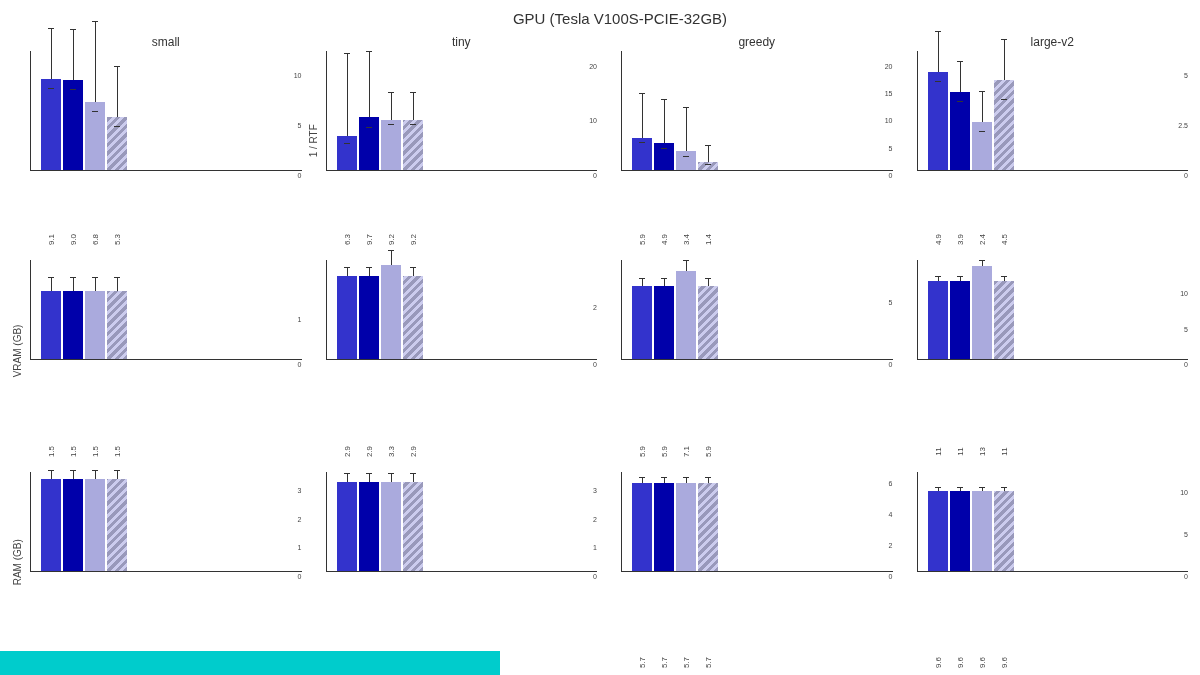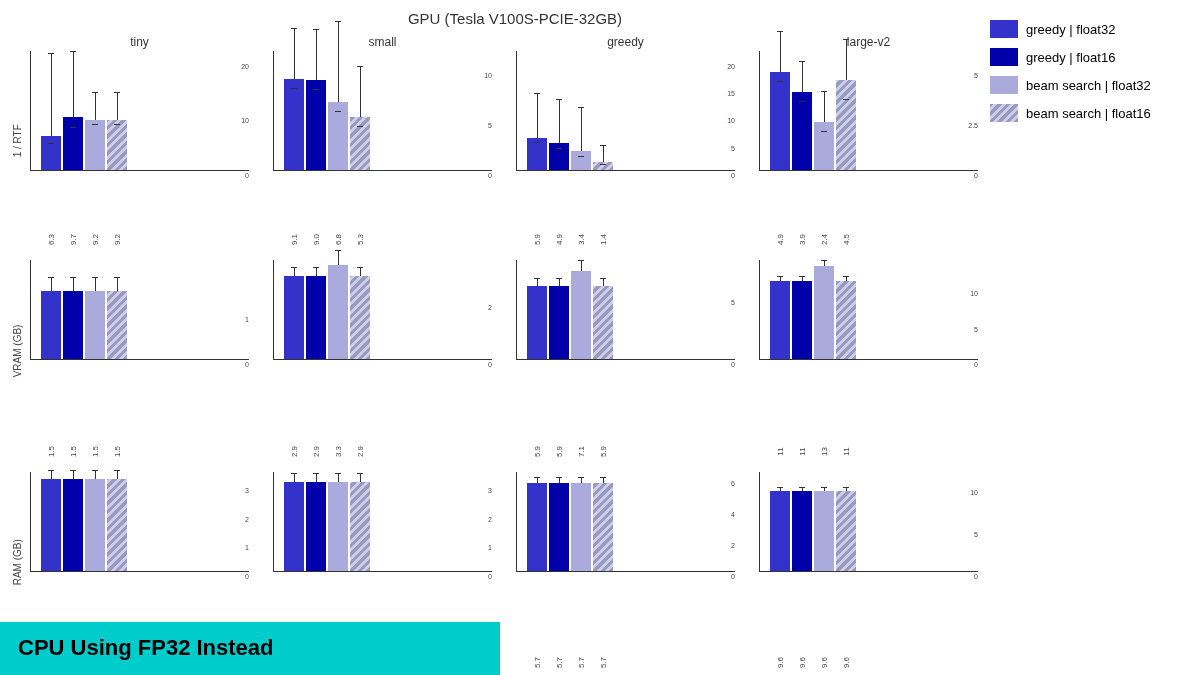--- a/index.html
+++ b/index.html
@@ -185,20 +185,61 @@
   </style>
 </head>
 <body>
 
 <div class="main-container">
   <div class="chart-area">
     <div class="chart-title">GPU (Tesla V100S-PCIE-32GB)</div>
     <div id="grid-container" class="grid-container">
 
     <div class="chart-cell">
+          <div class="col-title">small</div>
+          <div class="chart-inner">
+            <div class="y-axis-label"></div>
+            <div class="chart-plot" style="height: 120px;">
+              <div class="y-tick" style="bottom: -5px;">0</div>
+              <div class="y-tick" style="bottom: 45px;">5</div>
+              <div class="y-tick" style="bottom: 95px;">10</div>
+              <div class="bar" style="position: absolute; bottom: 0px; left: 10px; width: 20px; height: 91px;">
+                <div class="bar-fill greedy-f32" style="width: 100%; height: 100%;"></div>
+                <div style="position: absolute; width: 1px; background: rgb(51, 51, 51); left: 10px; bottom: 91px; height: 50px;"></div>
+                <div style="position: absolute; height: 1px; background: rgb(51, 51, 51); width: 6px; left: 7px; bottom: 141px;"></div>
+                <div style="position: absolute; height: 1px; background: rgb(51, 51, 51); width: 6px; left: 7px; bottom: 81px;"></div>
+              </div>
+              <div class="bar" style="position: absolute; bottom: 0px; left: 32px; width: 20px; height: 90px;">
+                <div class="bar-fill greedy-f16" style="width: 100%; height: 100%;"></div>
+                <div style="position: absolute; width: 1px; background: rgb(51, 51, 51); left: 10px; bottom: 90px; height: 50px;"></div>
+                <div style="position: absolute; height: 1px; background: rgb(51, 51, 51); width: 6px; left: 7px; bottom: 140px;"></div>
+                <div style="position: absolute; height: 1px; background: rgb(51, 51, 51); width: 6px; left: 7px; bottom: 80px;"></div>
+              </div>
+              <div class="bar" style="position: absolute; bottom: 0px; left: 54px; width: 20px; height: 68px;">
+                <div class="bar-fill beam-f32" style="width: 100%; height: 100%;"></div>
+                <div style="position: absolute; width: 1px; background: rgb(51, 51, 51); left: 10px; bottom: 68px; height: 80px;"></div>
+                <div style="position: absolute; height: 1px; background: rgb(51, 51, 51); width: 6px; left: 7px; bottom: 148px;"></div>
+                <div style="position: absolute; height: 1px; background: rgb(51, 51, 51); width: 6px; left: 7px; bottom: 58px;"></div>
+              </div>
+              <div class="bar" style="position: absolute; bottom: 0px; left: 76px; width: 20px; height: 53px;">
+                <div class="bar-fill beam-f16" style="width: 100%; height: 100%;"></div>
+                <div style="position: absolute; width: 1px; background: rgb(51, 51, 51); left: 10px; bottom: 53px; height: 50px;"></div>
+                <div style="position: absolute; height: 1px; background: rgb(51, 51, 51); width: 6px; left: 7px; bottom: 103px;"></div>
+                <div style="position: absolute; height: 1px; background: rgb(51, 51, 51); width: 6px; left: 7px; bottom: 43px;"></div>
+              </div>
+            </div>
+          </div>
+          <div class="x-labels" style="padding-left: 18px; display: flex; justify-content: flex-start; gap: 0px;">
+            <div class="x-label" style="font-size: 8px; color: rgb(68, 68, 68); width: 22px; text-align: center; margin-left: 10px;">9.1</div>
+            <div class="x-label" style="font-size: 8px; color: rgb(68, 68, 68); width: 22px; text-align: center; margin-left: 0px;">9.0</div>
+            <div class="x-label" style="font-size: 8px; color: rgb(68, 68, 68); width: 22px; text-align: center; margin-left: 0px;">6.8</div>
+            <div class="x-label" style="font-size: 8px; color: rgb(68, 68, 68); width: 22px; text-align: center; margin-left: 0px;">5.3</div>
+          </div>
+        </div>
+        <div class="chart-cell">
           <div class="col-title">tiny</div>
           <div class="chart-inner">
             <div class="y-axis-label">1 / RTF</div>
             <div class="chart-plot" style="height: 120px;">
               <div class="y-tick" style="bottom: -5px;">0</div>
               <div class="y-tick" style="bottom: 49.5455px;">10</div>
               <div class="y-tick" style="bottom: 104.091px;">20</div>
               <div class="bar" style="position: absolute; bottom: 0px; left: 10px; width: 20px; height: 34.3636px;">
                 <div class="bar-fill greedy-f32" style="width: 100%; height: 100%;"></div>
                 <div style="position: absolute; width: 1px; background: rgb(51, 51, 51); left: 10px; bottom: 34.3636px; height: 81.8182px;"></div>
@@ -223,61 +264,20 @@
                 <div style="position: absolute; height: 1px; background: rgb(51, 51, 51); width: 6px; left: 7px; bottom: 77.4545px;"></div>
                 <div style="position: absolute; height: 1px; background: rgb(51, 51, 51); width: 6px; left: 7px; bottom: 44.7273px;"></div>
               </div>
             </div>
           </div>
           <div class="x-labels" style="padding-left: 18px; display: flex; justify-content: flex-start; gap: 0px;">
             <div class="x-label" style="font-size: 8px; color: rgb(68, 68, 68); width: 22px; text-align: center; margin-left: 10px;">6.3</div>
             <div class="x-label" style="font-size: 8px; color: rgb(68, 68, 68); width: 22px; text-align: center; margin-left: 0px;">9.7</div>
             <div class="x-label" style="font-size: 8px; color: rgb(68, 68, 68); width: 22px; text-align: center; margin-left: 0px;">9.2</div>
             <div class="x-label" style="font-size: 8px; color: rgb(68, 68, 68); width: 22px; text-align: center; margin-left: 0px;">9.2</div>
-          </div>
-        </div>
-        <div class="chart-cell">
-          <div class="col-title">small</div>
-          <div class="chart-inner">
-            <div class="y-axis-label"></div>
-            <div class="chart-plot" style="height: 120px;">
-              <div class="y-tick" style="bottom: -5px;">0</div>
-              <div class="y-tick" style="bottom: 45px;">5</div>
-              <div class="y-tick" style="bottom: 95px;">10</div>
-              <div class="bar" style="position: absolute; bottom: 0px; left: 10px; width: 20px; height: 91px;">
-                <div class="bar-fill greedy-f32" style="width: 100%; height: 100%;"></div>
-                <div style="position: absolute; width: 1px; background: rgb(51, 51, 51); left: 10px; bottom: 91px; height: 50px;"></div>
-                <div style="position: absolute; height: 1px; background: rgb(51, 51, 51); width: 6px; left: 7px; bottom: 141px;"></div>
-                <div style="position: absolute; height: 1px; background: rgb(51, 51, 51); width: 6px; left: 7px; bottom: 81px;"></div>
-              </div>
-              <div class="bar" style="position: absolute; bottom: 0px; left: 32px; width: 20px; height: 90px;">
-                <div class="bar-fill greedy-f16" style="width: 100%; height: 100%;"></div>
-                <div style="position: absolute; width: 1px; background: rgb(51, 51, 51); left: 10px; bottom: 90px; height: 50px;"></div>
-                <div style="position: absolute; height: 1px; background: rgb(51, 51, 51); width: 6px; left: 7px; bottom: 140px;"></div>
-                <div style="position: absolute; height: 1px; background: rgb(51, 51, 51); width: 6px; left: 7px; bottom: 80px;"></div>
-              </div>
-              <div class="bar" style="position: absolute; bottom: 0px; left: 54px; width: 20px; height: 68px;">
-                <div class="bar-fill beam-f32" style="width: 100%; height: 100%;"></div>
-                <div style="position: absolute; width: 1px; background: rgb(51, 51, 51); left: 10px; bottom: 68px; height: 80px;"></div>
-                <div style="position: absolute; height: 1px; background: rgb(51, 51, 51); width: 6px; left: 7px; bottom: 148px;"></div>
-                <div style="position: absolute; height: 1px; background: rgb(51, 51, 51); width: 6px; left: 7px; bottom: 58px;"></div>
-              </div>
-              <div class="bar" style="position: absolute; bottom: 0px; left: 76px; width: 20px; height: 53px;">
-                <div class="bar-fill beam-f16" style="width: 100%; height: 100%;"></div>
-                <div style="position: absolute; width: 1px; background: rgb(51, 51, 51); left: 10px; bottom: 53px; height: 50px;"></div>
-                <div style="position: absolute; height: 1px; background: rgb(51, 51, 51); width: 6px; left: 7px; bottom: 103px;"></div>
-                <div style="position: absolute; height: 1px; background: rgb(51, 51, 51); width: 6px; left: 7px; bottom: 43px;"></div>
-              </div>
-            </div>
-          </div>
-          <div class="x-labels" style="padding-left: 18px; display: flex; justify-content: flex-start; gap: 0px;">
-            <div class="x-label" style="font-size: 8px; color: rgb(68, 68, 68); width: 22px; text-align: center; margin-left: 10px;">9.1</div>
-            <div class="x-label" style="font-size: 8px; color: rgb(68, 68, 68); width: 22px; text-align: center; margin-left: 0px;">9.0</div>
-            <div class="x-label" style="font-size: 8px; color: rgb(68, 68, 68); width: 22px; text-align: center; margin-left: 0px;">6.8</div>
-            <div class="x-label" style="font-size: 8px; color: rgb(68, 68, 68); width: 22px; text-align: center; margin-left: 0px;">5.3</div>
           </div>
         </div>
         <div class="chart-cell">
           <div class="col-title">greedy</div>
           <div class="chart-inner">
             <div class="y-axis-label"></div>
             <div class="chart-plot" style="height: 120px;">
               <div class="y-tick" style="bottom: -5px;">0</div>
               <div class="y-tick" style="bottom: 22.2727px;">5</div>
               <div class="y-tick" style="bottom: 49.5455px;">10</div>
@@ -648,37 +648,16 @@
           </div>
           <div class="x-labels" style="padding-left: 18px; display: flex; justify-content: flex-start; gap: 0px;">
             <div class="x-label" style="font-size: 8px; color: rgb(68, 68, 68); width: 22px; text-align: center; margin-left: 10px;">9.6</div>
             <div class="x-label" style="font-size: 8px; color: rgb(68, 68, 68); width: 22px; text-align: center; margin-left: 0px;">9.6</div>
             <div class="x-label" style="font-size: 8px; color: rgb(68, 68, 68); width: 22px; text-align: center; margin-left: 0px;">9.6</div>
             <div class="x-label" style="font-size: 8px; color: rgb(68, 68, 68); width: 22px; text-align: center; margin-left: 0px;">9.6</div>
           </div>
         </div>
       </div>
   </div>
-  <div class="legend-area">
-    <div id="legend-items">
-        <div class="legend-item">
-          <div class="legend-box greedy-f32"></div>
-          <span>greedy | float32</span>
-        </div>
-        <div class="legend-item">
-          <div class="legend-box greedy-f16"></div>
-          <span>greedy | float16</span>
-        </div>
-        <div class="legend-item">
-          <div class="legend-box beam-f32"></div>
-          <span>beam search | float32</span>
-        </div>
-        <div class="legend-item">
-          <div class="legend-box beam-f16"></div>
-          <span>beam search | float16</span>
-        </div>
-      </div>
-  </div>
 </div>
 
 <div class="notification-banner">
-  <div>CPU Using FP32 Instead</div>
 </div>
 
 </body></html>

